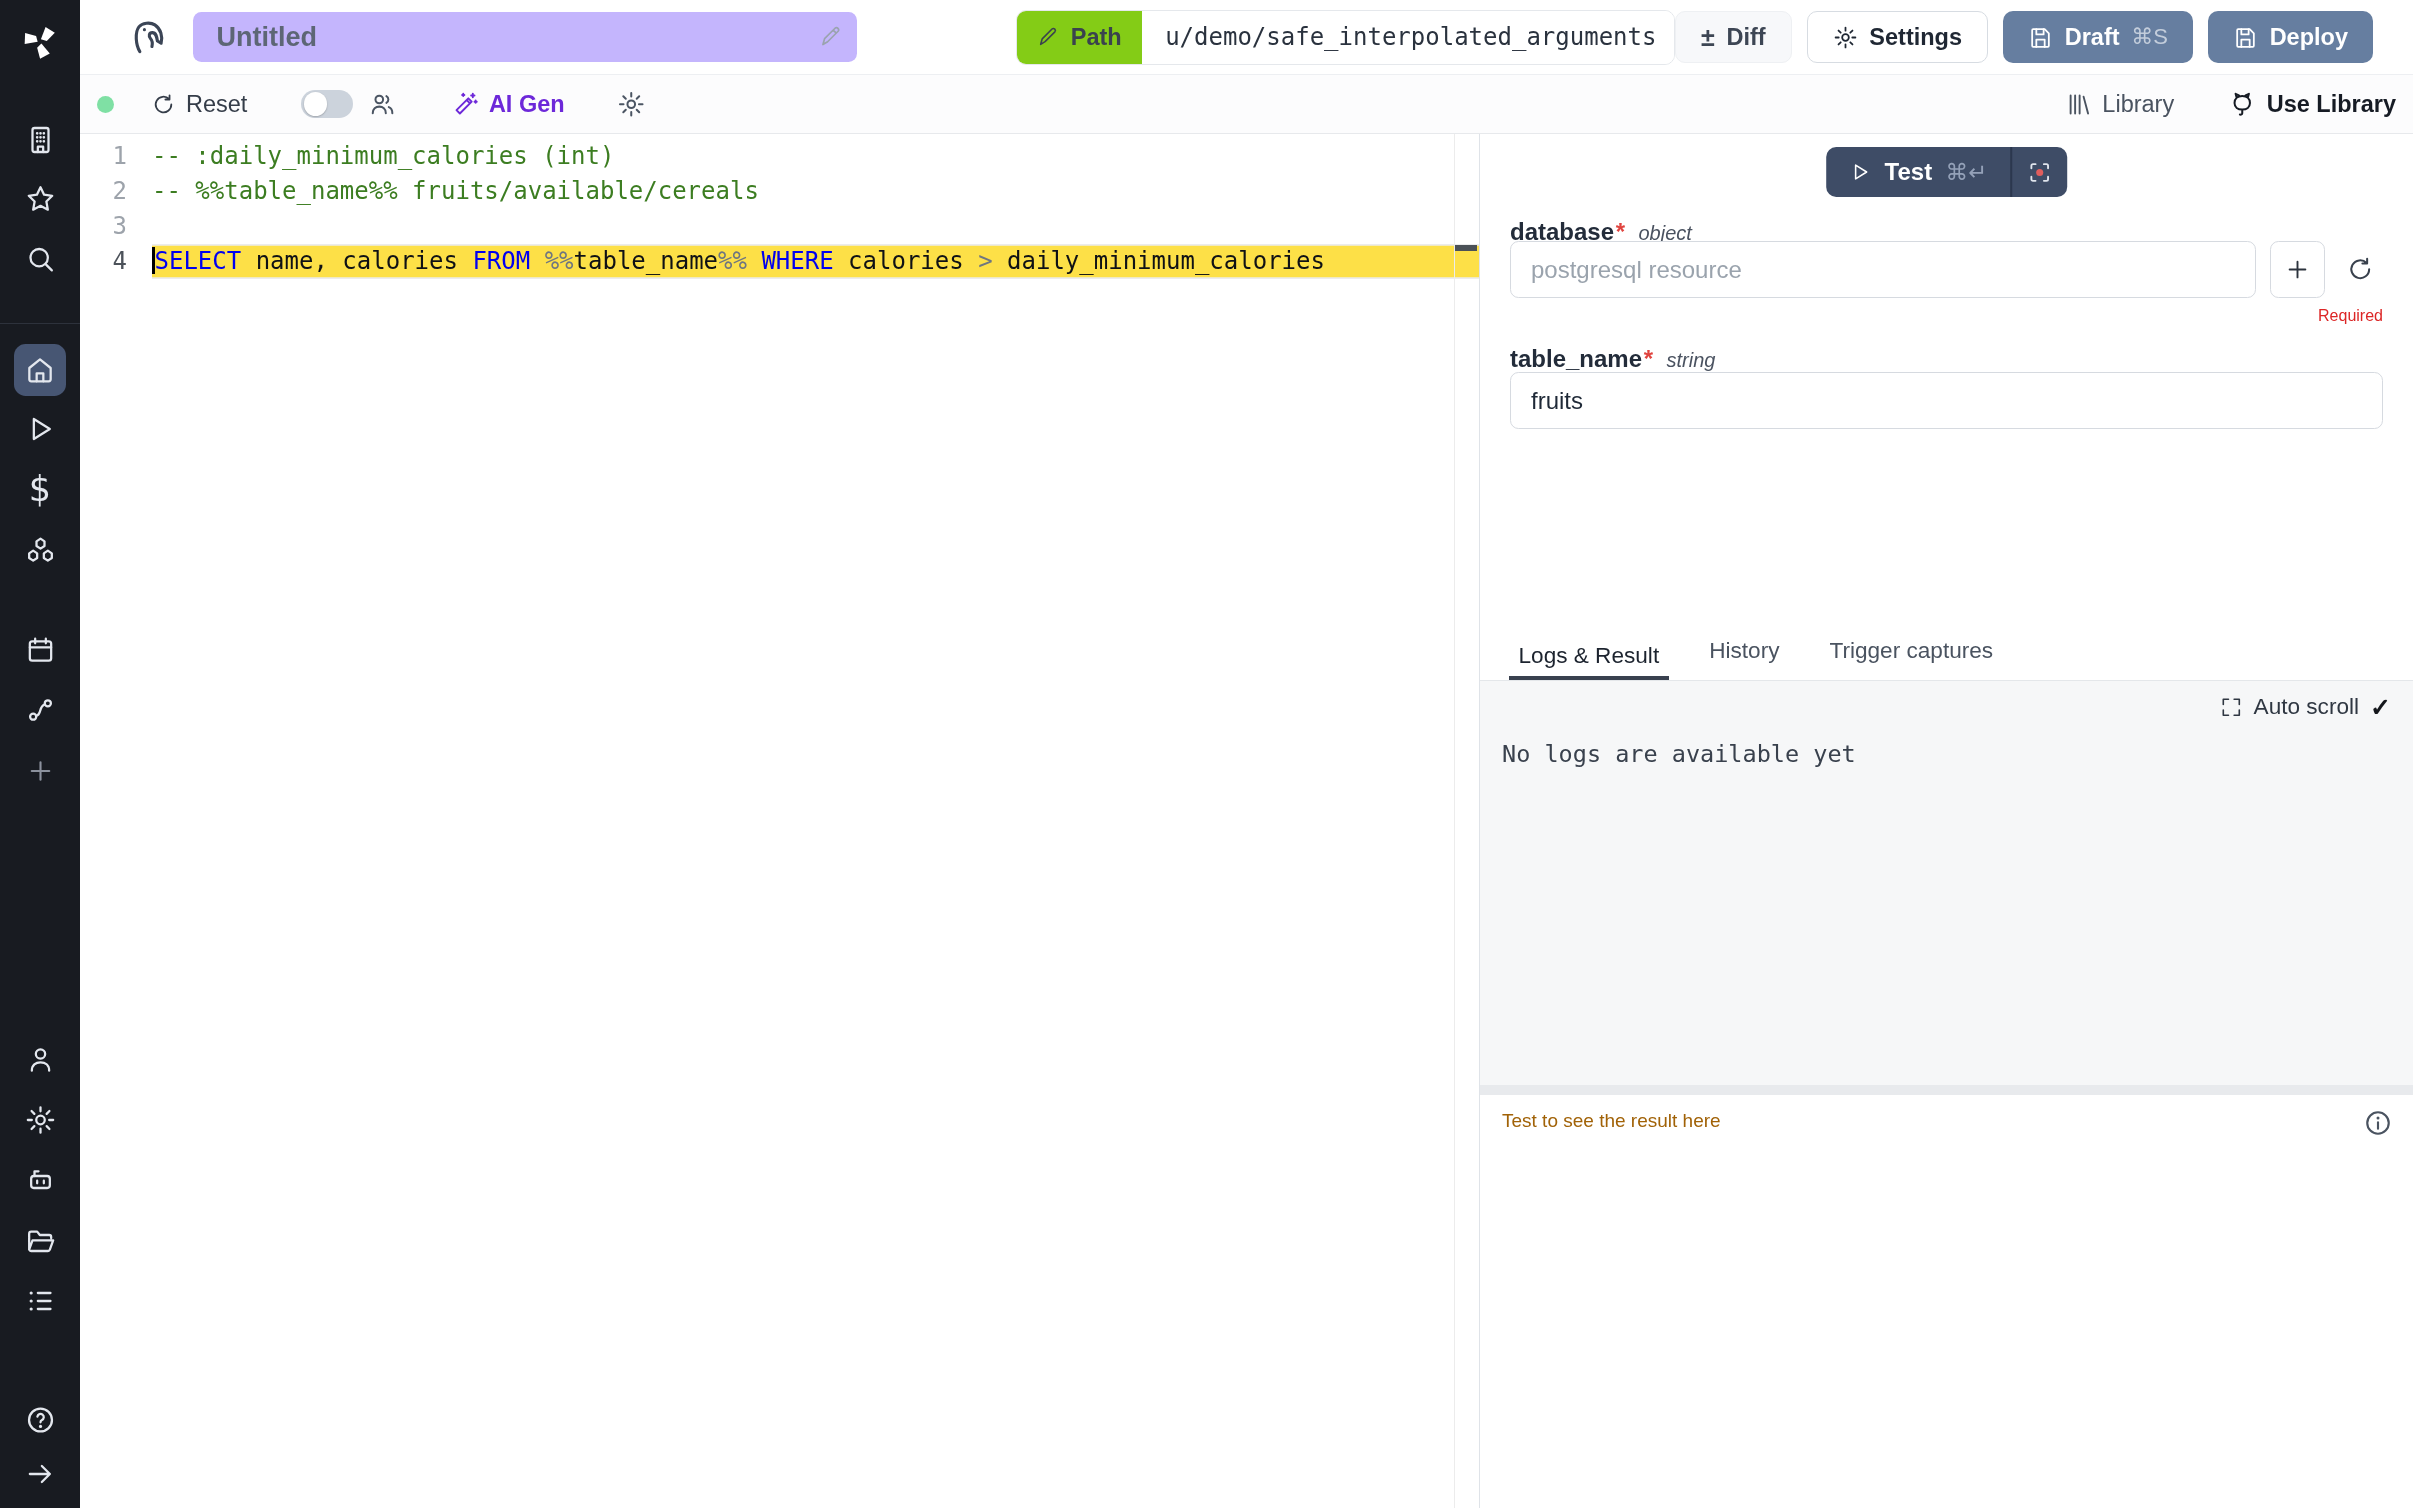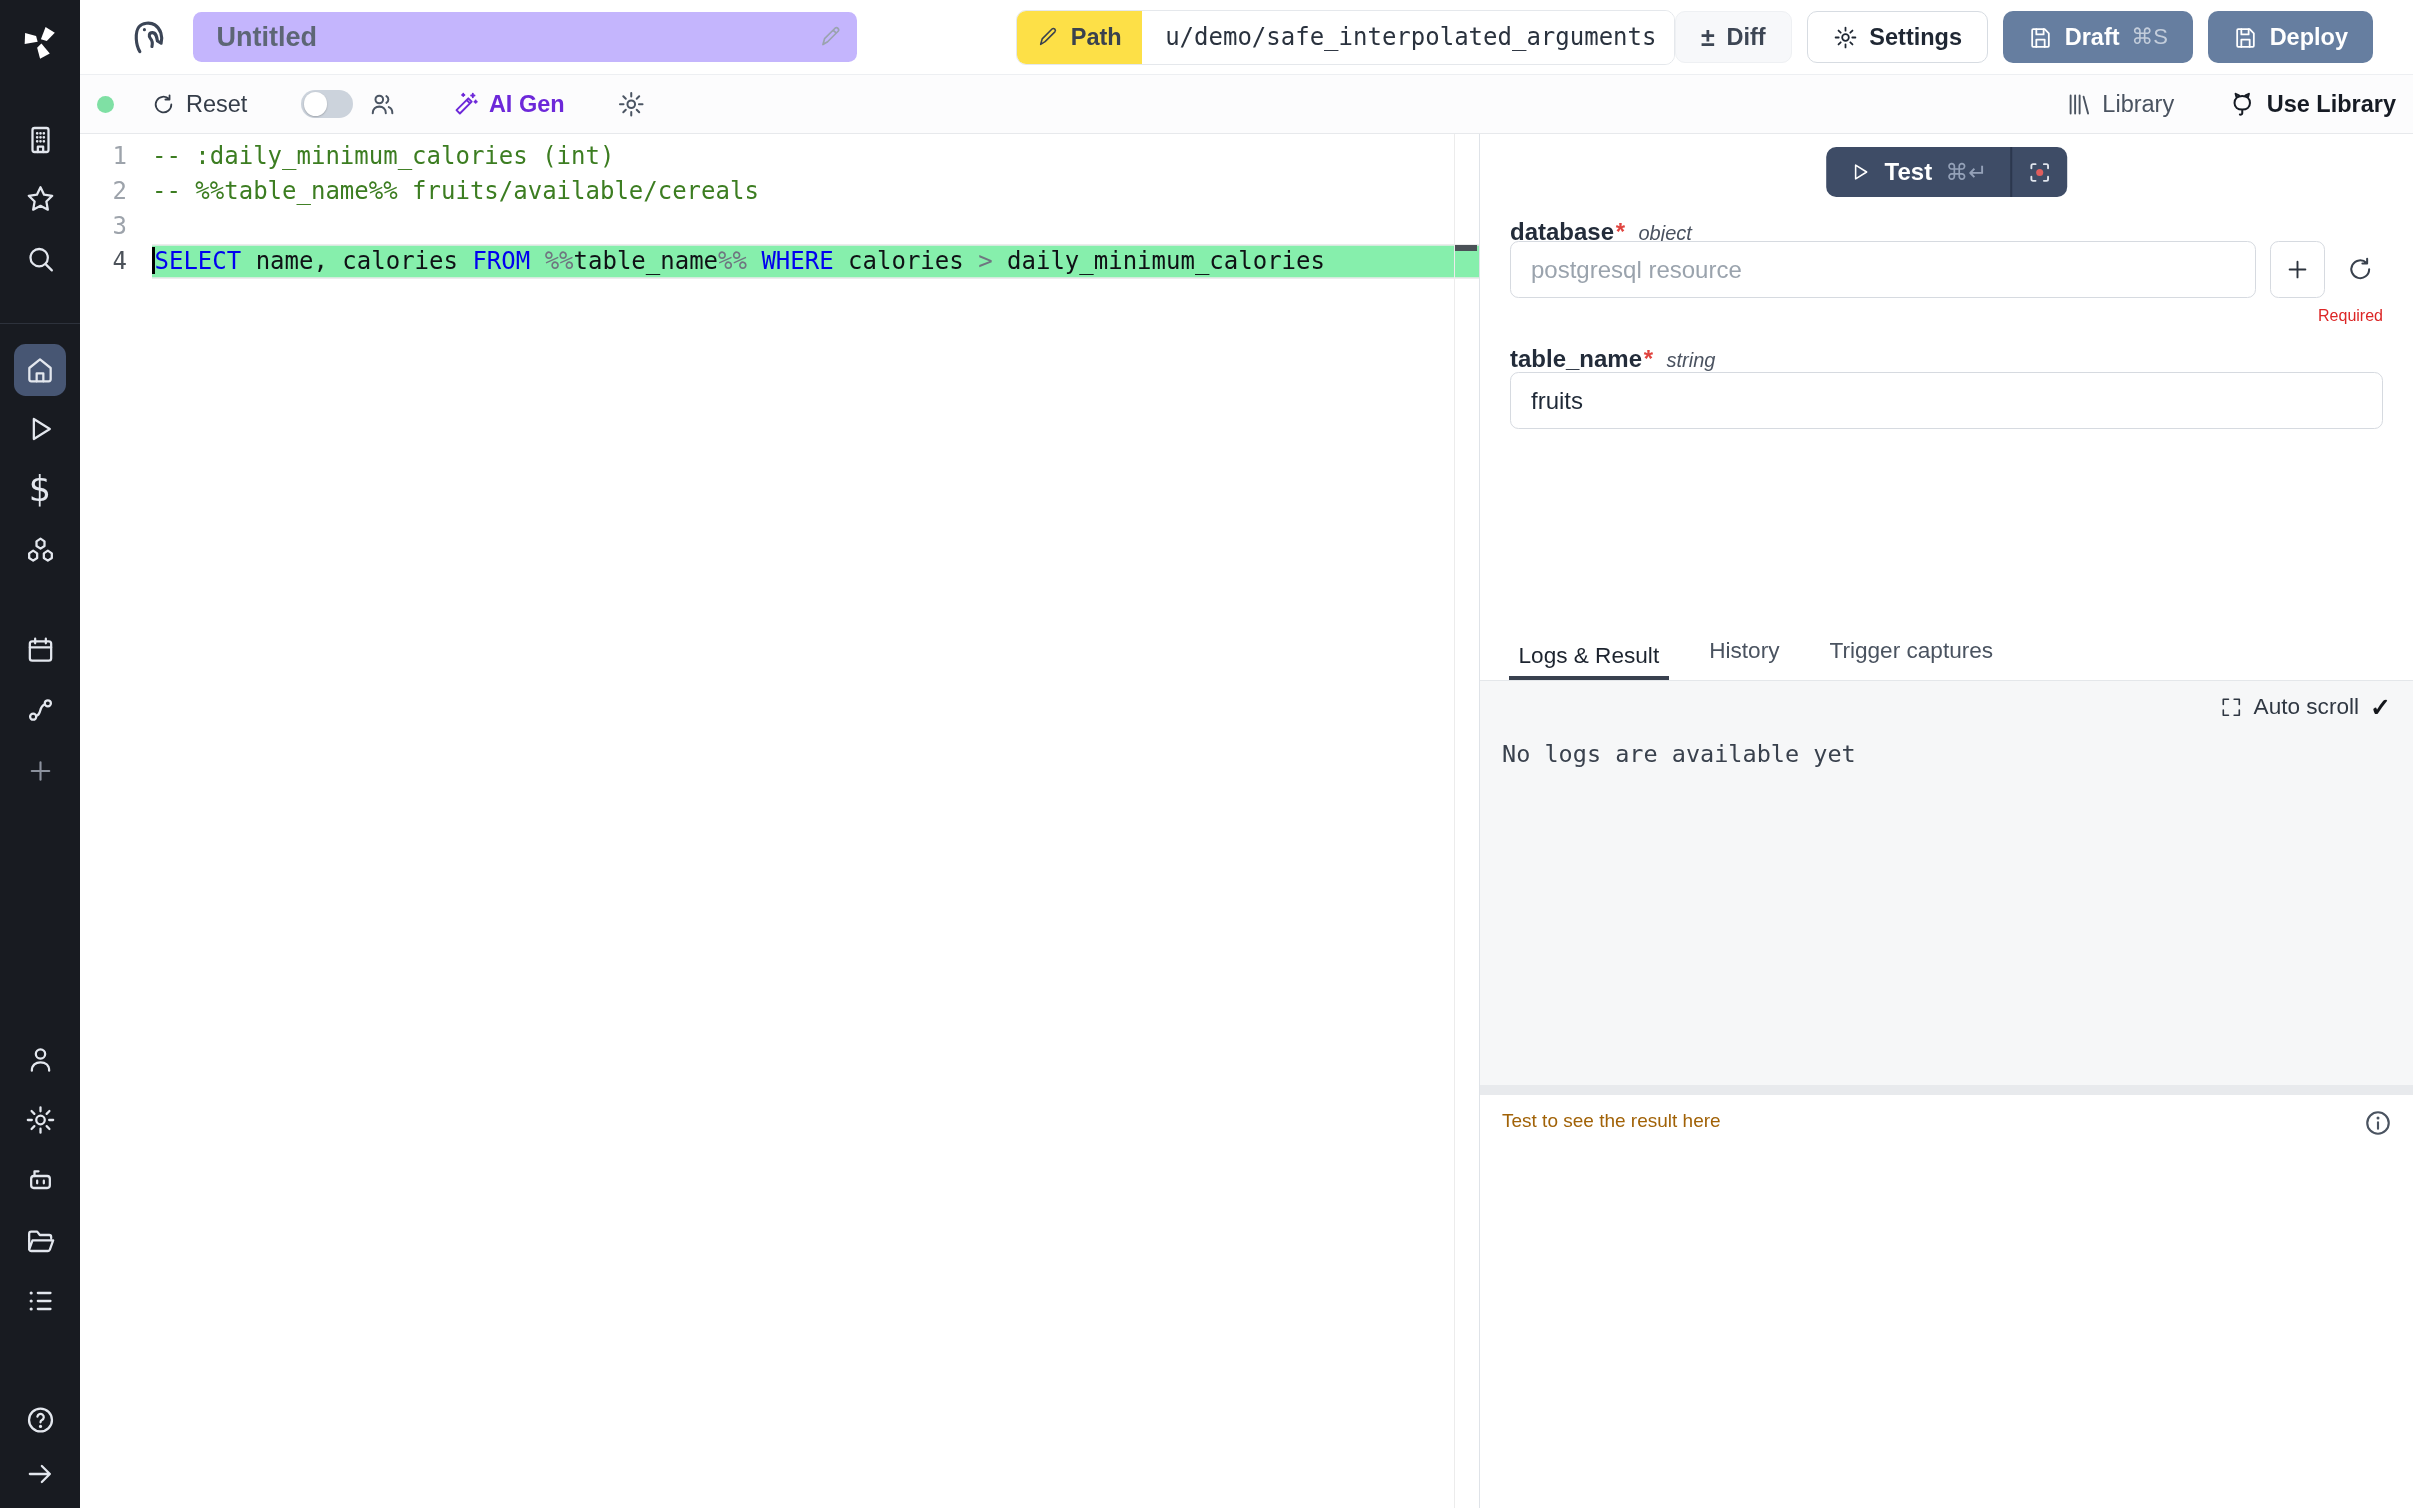--- a/index.html
+++ b/index.html
@@ -24,21 +24,21 @@
   .topbar { position:absolute; left:80px; top:0; width:2333px; height:75px; background:#fff;
             border-bottom:0.8px solid #edeff2; display:flex; align-items:center; padding:0 40px 0 47px; }
   .pg-icon { color:#3b4556; margin-right:22px; }
   .title-field { width:670px; height:50px; background:#c4b5fd; border-radius:8.4px; position:relative;
                  display:flex; align-items:center; }
   .title-field input { border:none; outline:none; background:transparent; font-family:inherit;
                  font-size:27px; font-weight:600; color:#5d6675; padding:0 50px 0 23.5px; width:100%; }
   .title-pencil { position:absolute; right:15px; color:#9aa3ae; }
   .path-group { margin-left:159px; display:flex; align-items:stretch; height:55px; border:0.8px solid #e5e8ec;
                 border-radius:10px; overflow:hidden; cursor:pointer; }
-  .path-label { display:flex; align-items:center; gap:11.7px; background:#fde047; padding:0 20px;
+  .path-label { display:flex; align-items:center; gap:11.7px; background:#84cc16; padding:0 20px;
                 color:#3a424e; font-size:23.5px; font-weight:600; }
   .path-value { display:flex; align-items:center; background:#fff; padding:0 23.5px;
                 font-family:"DejaVu Sans Mono", monospace; font-size:24px; color:#2a323e; }
   .tb-spacer { flex:1; }
   .btn { display:flex; align-items:center; gap:11.7px; height:52px; border-radius:10px; padding:0 25px;
          font-size:23.5px; font-weight:600; cursor:pointer; border:0.8px solid transparent; }
   .btn-light { background:#f7f8fa; color:#3d4654; border-color:#eef0f3; }
   .btn-white { background:#fff; color:#1f2733; border-color:#d7dce2; margin-left:15px; }
   .btn-slate { background:#667ea0; color:#fff; margin-left:15px; border:none; }
   .btn .shortcut { color:#c3cddb; font-weight:400; font-size:22px; }
@@ -61,21 +61,21 @@
   .vscode { margin-left:54px; color:#161b24; font-weight:700; }
 
   
   .editor { position:absolute; left:80px; top:134px; width:1399px; height:1374px; background:#fff;
             padding-top:5px; }
   .code-row { display:flex; height:35px; line-height:35px; font-family:"DejaVu Sans Mono", monospace;
               font-size:24px; }
   .ln { width:72px; text-align:right; padding-right:25px; color:#9da3ab; flex:none; }
   .code { flex:1; white-space:pre; color:#0f1115; }
   .code-row.current .ln { color:#4c525a; }
-  .code-row.current .code { background:#86efac; box-shadow:inset 0 1.7px 0 #ececec, inset 0 -1.7px 0 #ececec; }
+  .code-row.current .code { background:#fde047; box-shadow:inset 0 1.7px 0 #ececec, inset 0 -1.7px 0 #ececec; }
   .tok-comment { color:#3c7d21; }
   .tok-kw { color:#0000f0; }
   .tok-pct, .tok-op { color:#6f7680; }
   .caret { display:inline-block; width:2.5px; height:27px; background:#000; vertical-align:-5px; }
   .minimap { position:absolute; right:0; top:0; bottom:0; width:25px; border-left:0.8px solid #ececec; }
   .ruler-mark { position:absolute; right:1.7px; top:111px; width:22px; height:5.9px; background:#4b5157; }
 
   
   .panel { position:absolute; left:1479px; top:134px; width:934px; height:1374px; background:#fff;
            border-left:0.8px solid #dfe3e8; }

